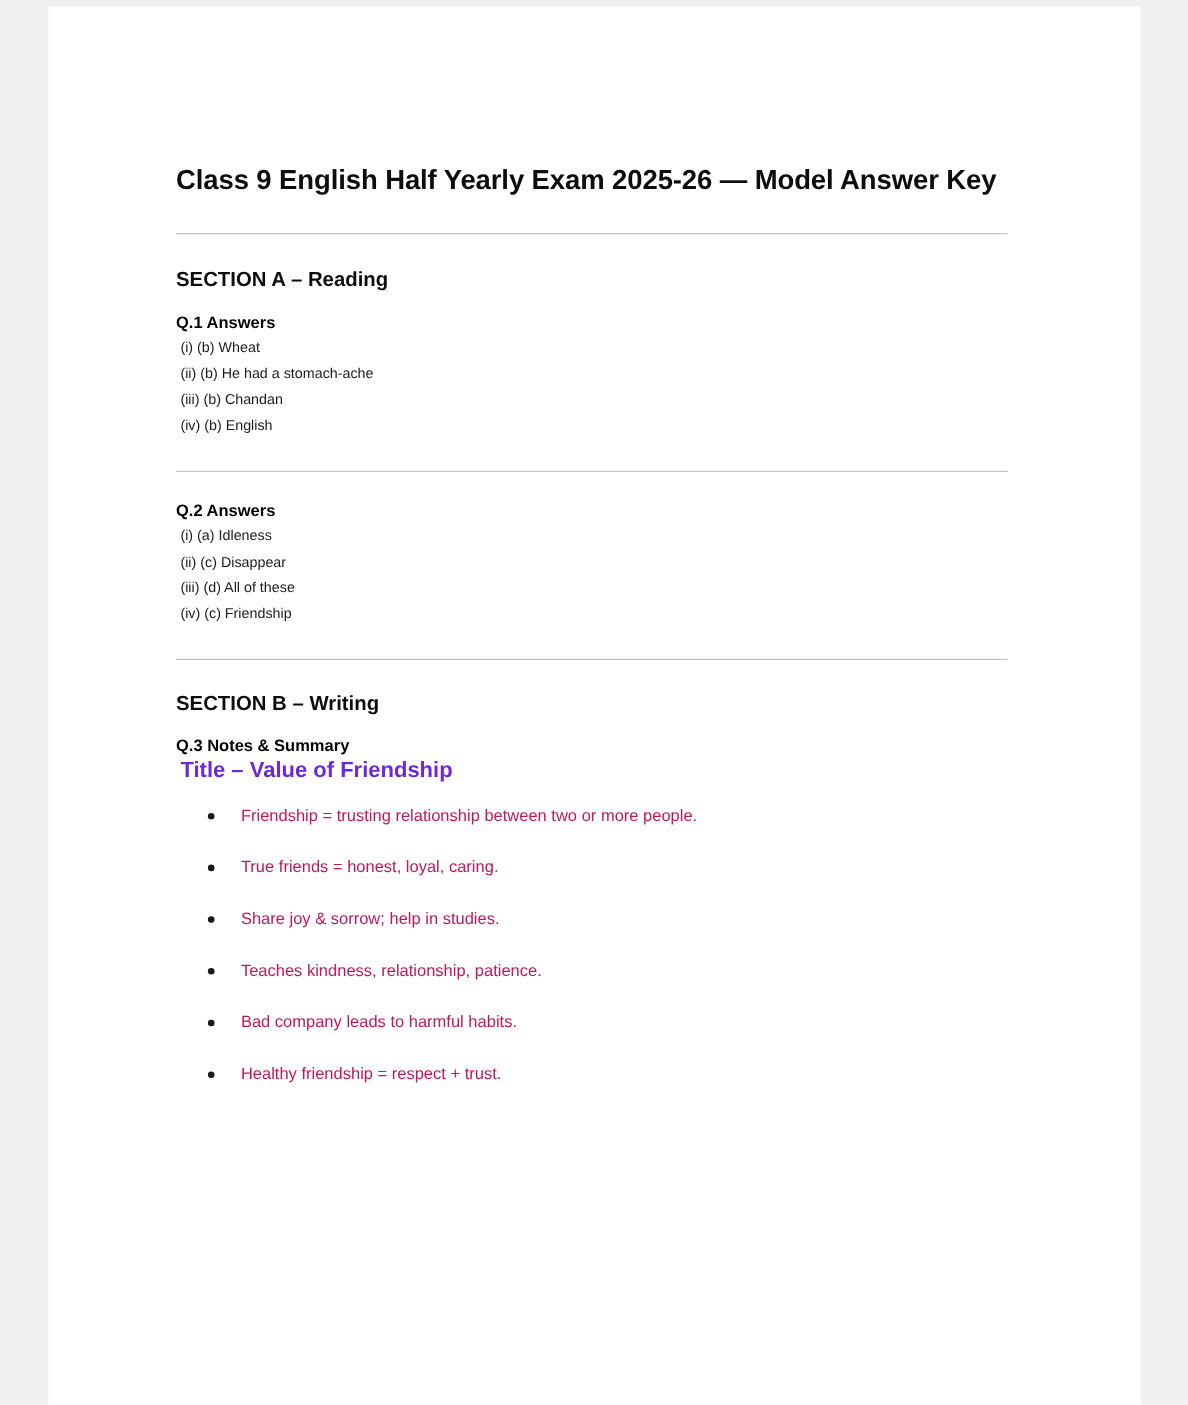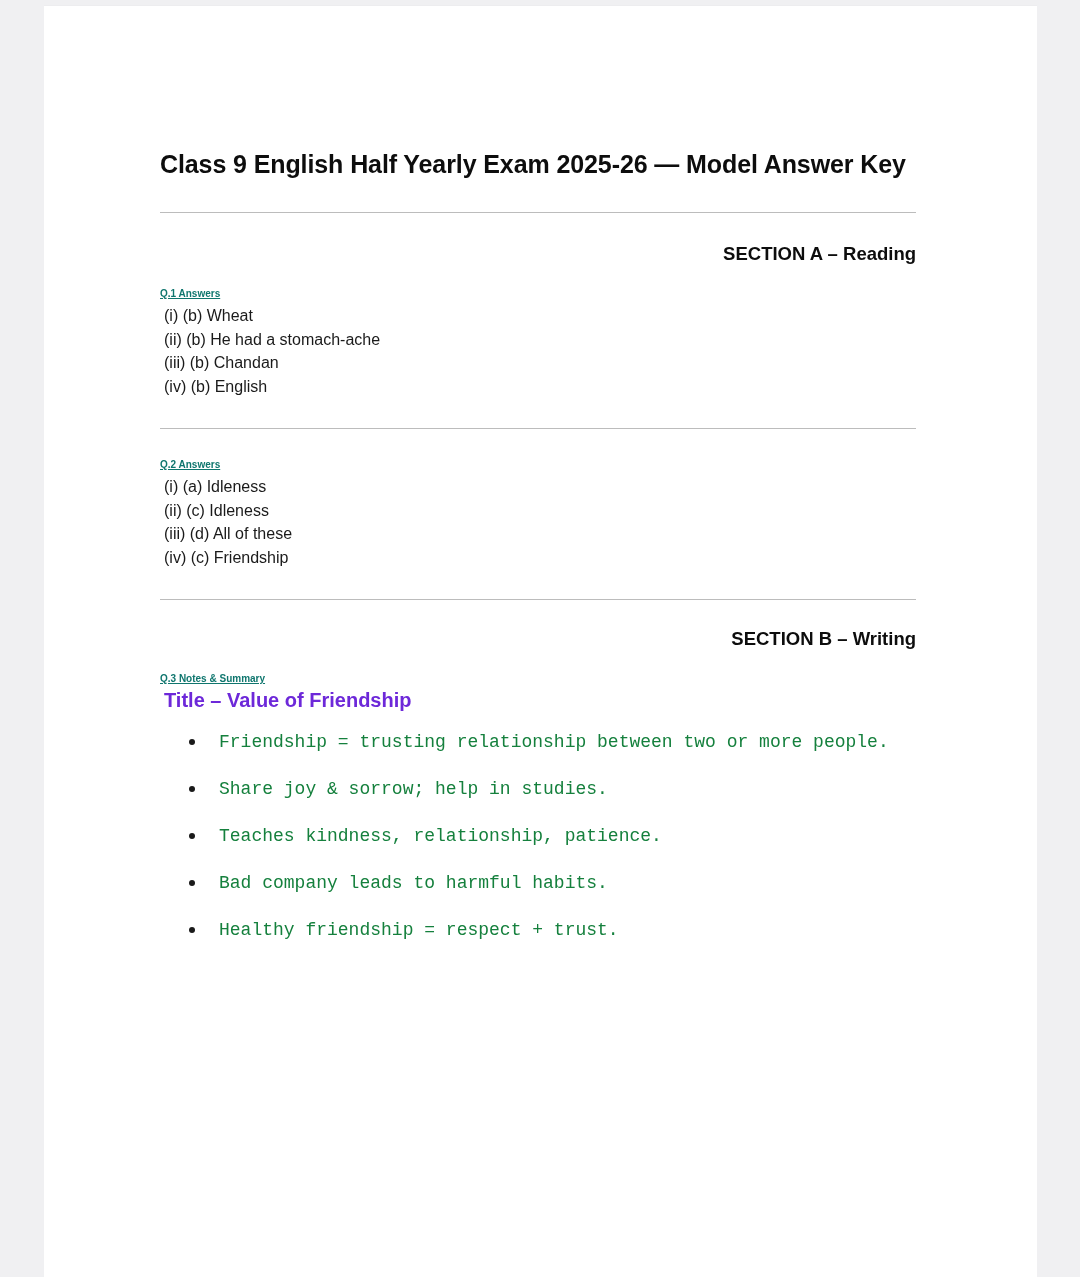--- a/index.html
+++ b/index.html
@@ -59,34 +59,32 @@
   }
 
   .rule-top { margin-top: 29px; }
 
   .section-heading {
     font-size: 18.5px;
     font-weight: bold;
     color: #0d0d0d;
     line-height: 22px;
     margin: 0;
-    text-align: right;
   }
 
   .q-heading {
-    font-size: 10px;
-    font-weight: bold;
-    color: #0f766e;
+    font-size: 15px;
+    font-weight: bold;
+    color: #000000;
     line-height: 20px;
     margin: 0;
-    text-decoration: underline;
   }
 
   .answer-line {
-    font-size: 16px;
+    font-size: 13px;
     color: #1a1a1a;
     line-height: 23.5px;
     margin: 0;
     padding-left: 4px;
     white-space: pre;
   }
 
   .note-title {
     font-size: 20px;
     font-weight: bold;
@@ -97,26 +95,25 @@
   }
 
   .bullet-list {
     list-style: none;
     margin: 0;
     padding: 0;
   }
 
   .bullet-item {
     position: relative;
-    font-size: 18px;
-    color: #15803d;
+    font-size: 15px;
+    color: #be185d;
     line-height: 20px;
     padding-left: 59px;
     margin-bottom: 27px;
-    font-family: Liberation Mono, monospace;
   }
 
   .bullet-item:last-child { margin-bottom: 16px; }
 
   .bullet-dot {
     position: absolute;
     left: 29px;
     top: 7px;
     width: 6px;
     height: 6px;
@@ -161,21 +158,21 @@
 
       <div class="sp-3"></div>
 
       <hr class="rule">
 
       <div class="sp-4"></div>
 
       <div>
         <div class="q-heading">Q.2 Answers</div>
         <div class="answer-line">(i) (a) Idleness</div>
-        <div class="answer-line">(ii) (c) Idleness</div>
+        <div class="answer-line">(ii) (c) Disappear</div>
         <div class="answer-line">(iii) (d) All of these</div>
         <div class="answer-line">(iv) (c) Friendship</div>
       </div>
 
       <div class="sp-5"></div>
 
       <hr class="rule">
 
       <div class="sp-6"></div>
 
@@ -189,20 +186,24 @@
 
         <div class="sp-8"></div>
 
         <ul class="bullet-list">
           <li class="bullet-item">
             <span class="bullet-dot"></span>
             <span>Friendship = trusting relationship between two or more people.</span>
           </li>
           <li class="bullet-item">
             <span class="bullet-dot"></span>
+            <span>True friends = honest, loyal, caring.</span>
+          </li>
+          <li class="bullet-item">
+            <span class="bullet-dot"></span>
             <span>Share joy &amp; sorrow; help in studies.</span>
           </li>
           <li class="bullet-item">
             <span class="bullet-dot"></span>
             <span>Teaches kindness, relationship, patience.</span>
           </li>
           <li class="bullet-item">
             <span class="bullet-dot"></span>
             <span>Bad company leads to harmful habits.</span>
           </li>

